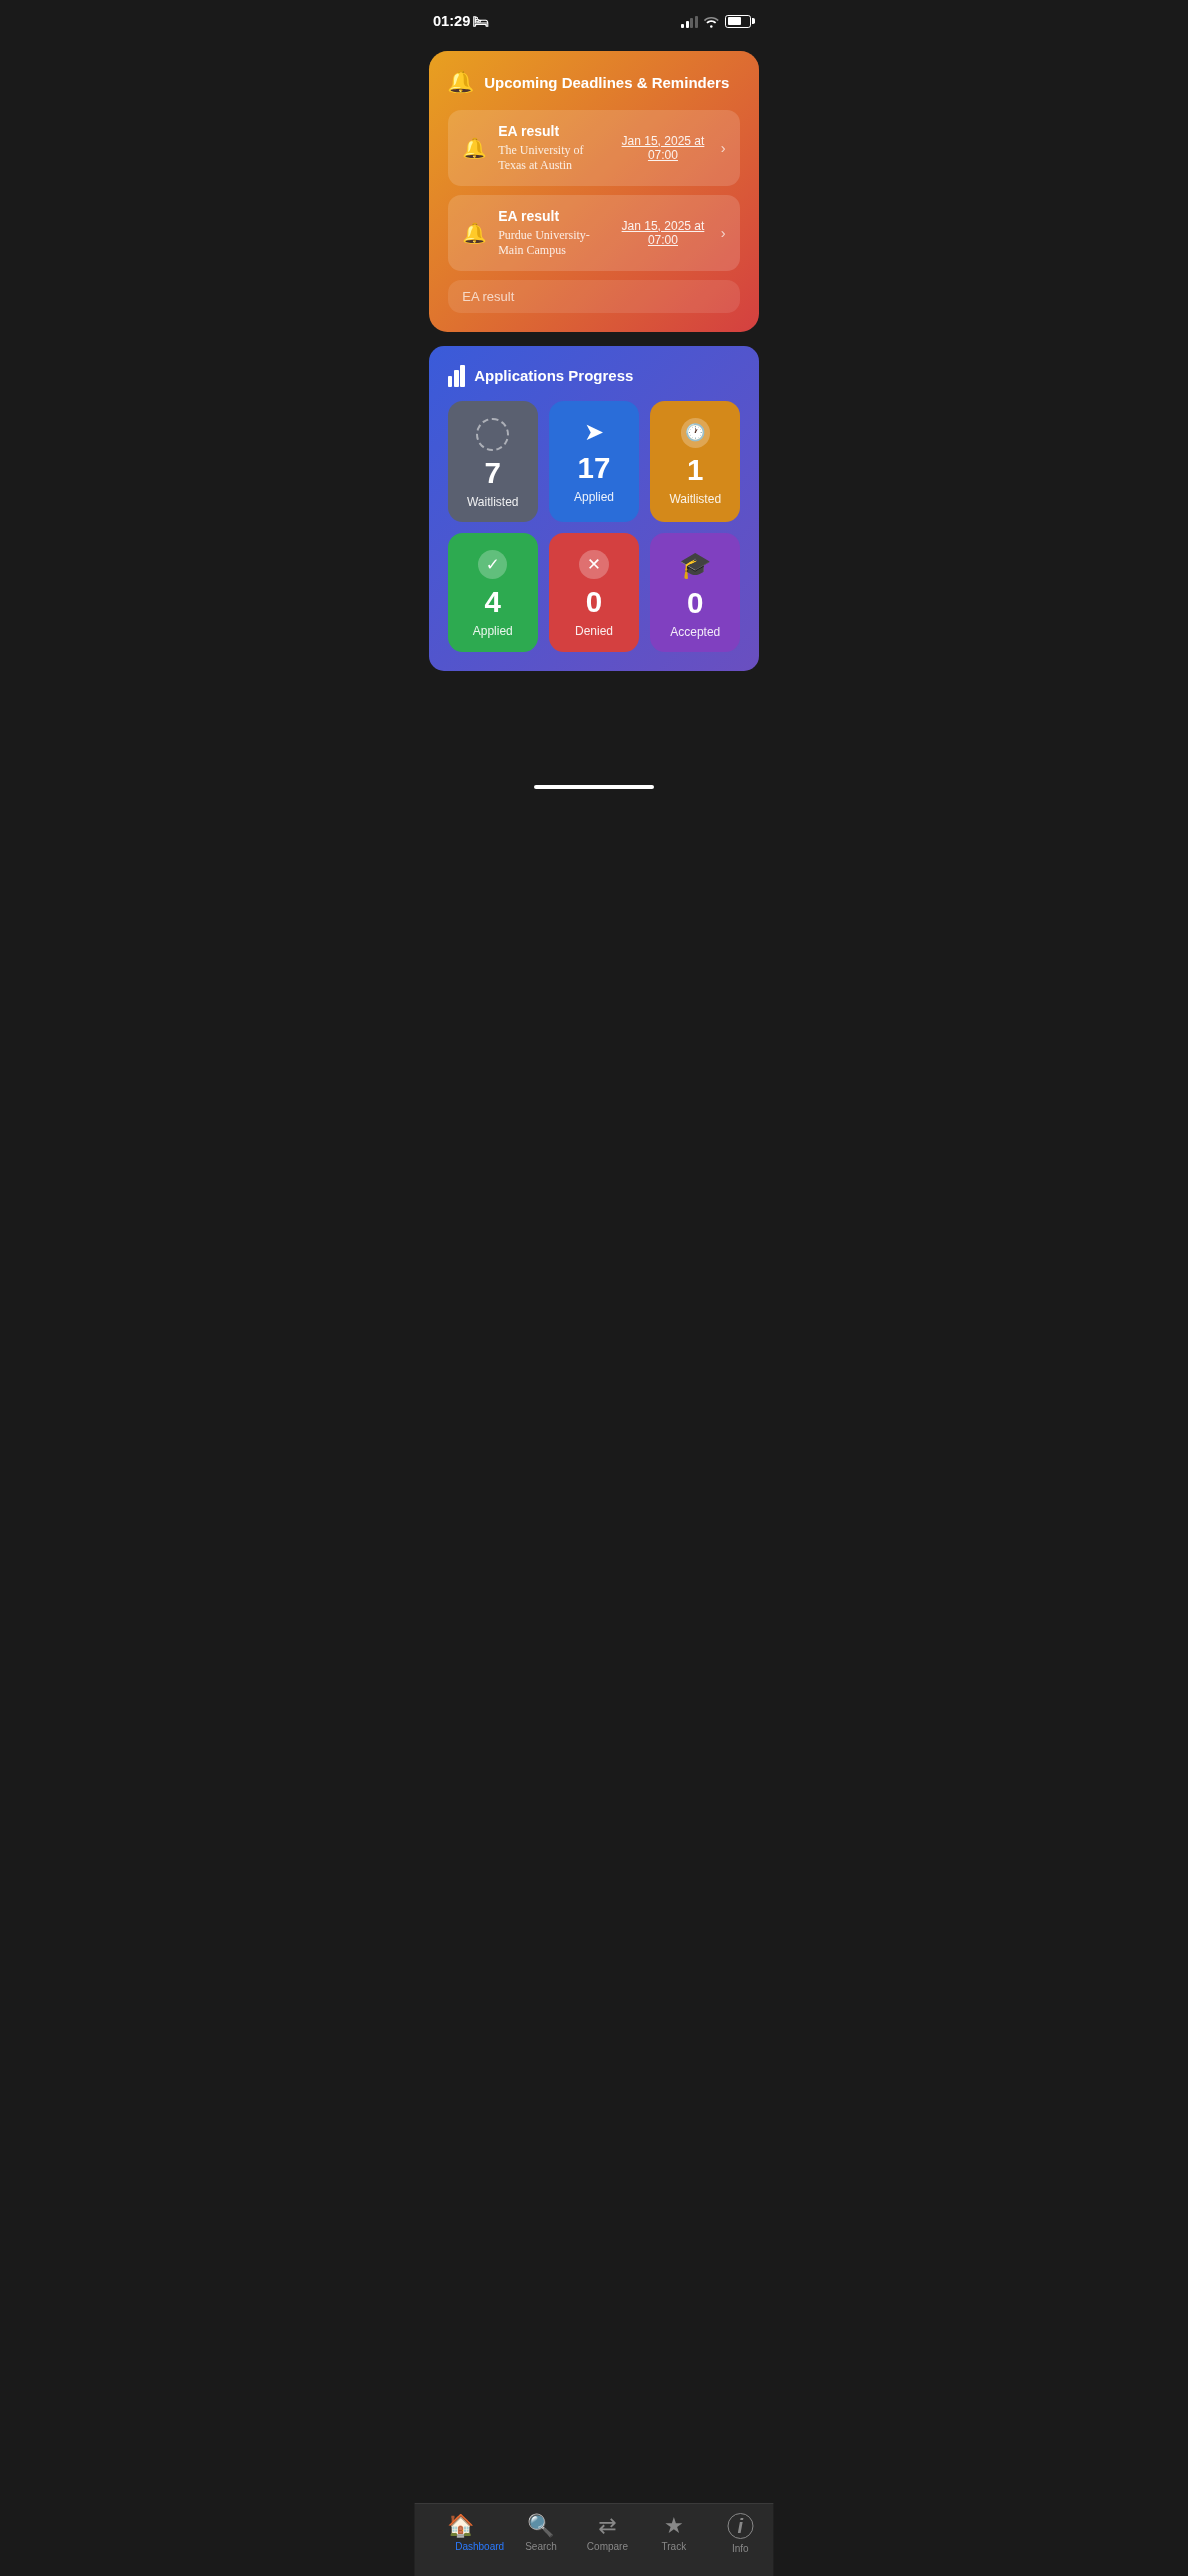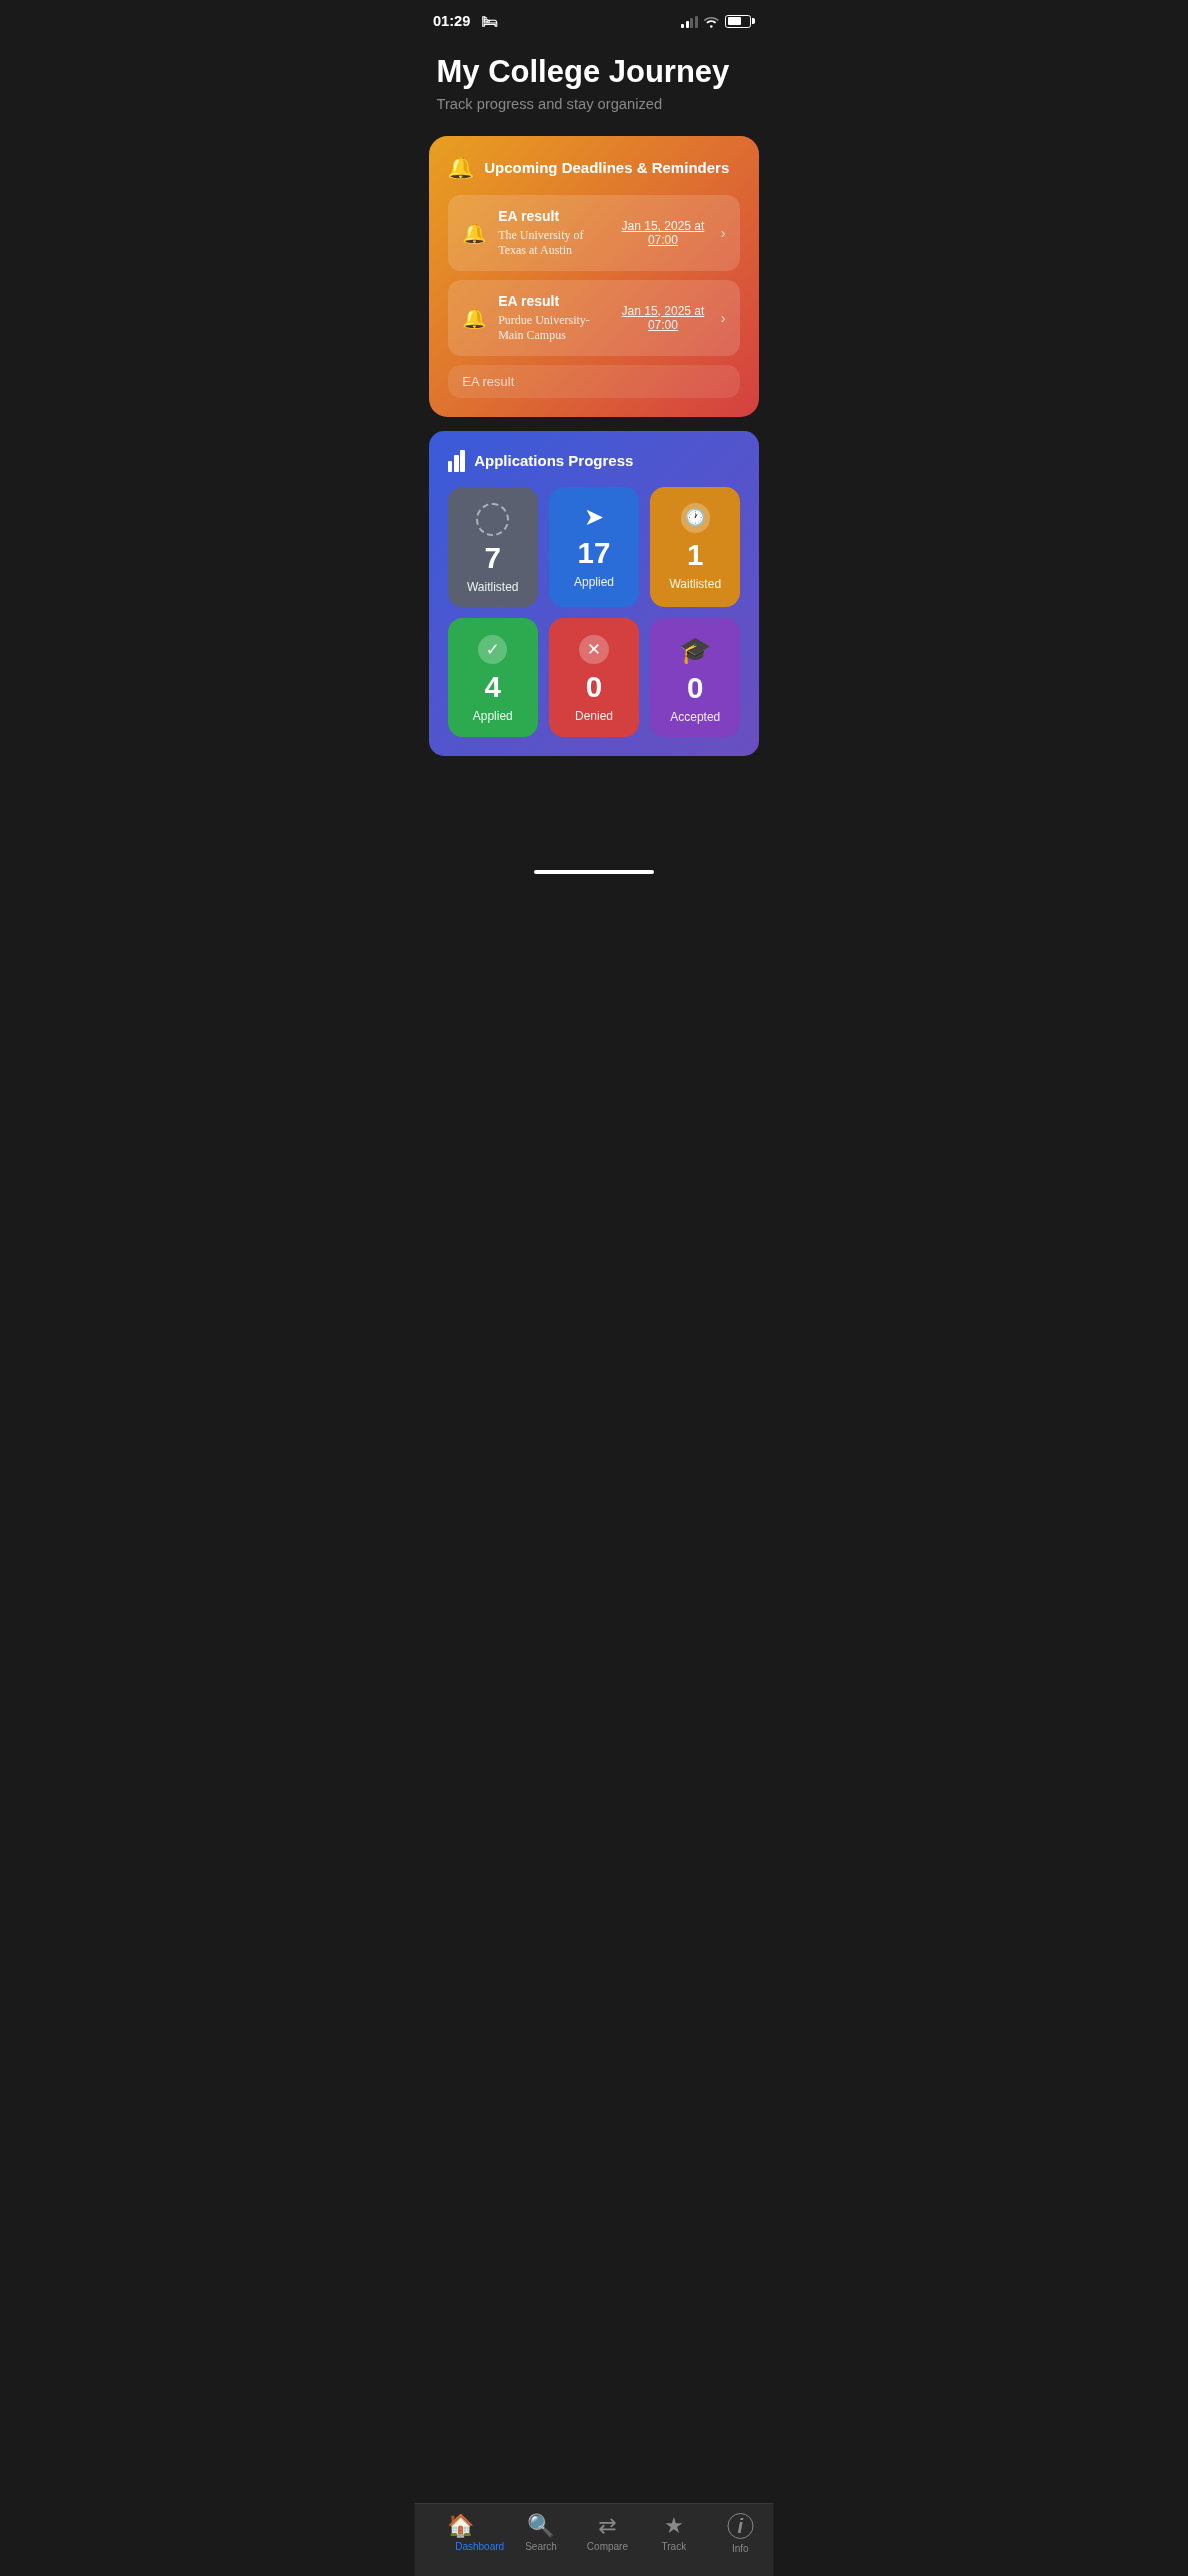--- a/index.html
+++ b/index.html
@@ -22,21 +22,21 @@
       align-items: center;
       padding: 13px 18.4px 7.4px;
     }
 
     .status-time {
       font-size: 14.7px;
       font-weight: 600;
       color: #fff;
       display: flex;
       align-items: center;
-      gap: 11px;
+      gap: 2px;
     }
 
     .status-icons {
       display: flex;
       align-items: center;
       gap: 5.5px;
     }
 
     .signal-bars {
       display: flex;
@@ -375,24 +375,20 @@
       <div class="battery-body">
         <div class="battery-fill"></div>
       </div>
       <div class="battery-tip"></div>
     </div>
   </div>
 </div>
 
 <div class="content-area">
 
-  <div class="page-header">
-    <h1 class="page-title">My College Journey</h1>
-    <p class="page-subtitle">Track progress and stay organized</p>
-  </div>
 
   <div class="card deadlines-card">
     <div class="card-header">
       <span style="font-size:22px;">🔔</span>
       <span class="card-title">Upcoming Deadlines &amp; Reminders</span>
     </div>
 
     <div class="deadline-item">
       <span class="deadline-bell">🔔</span>
       <div class="deadline-info">

